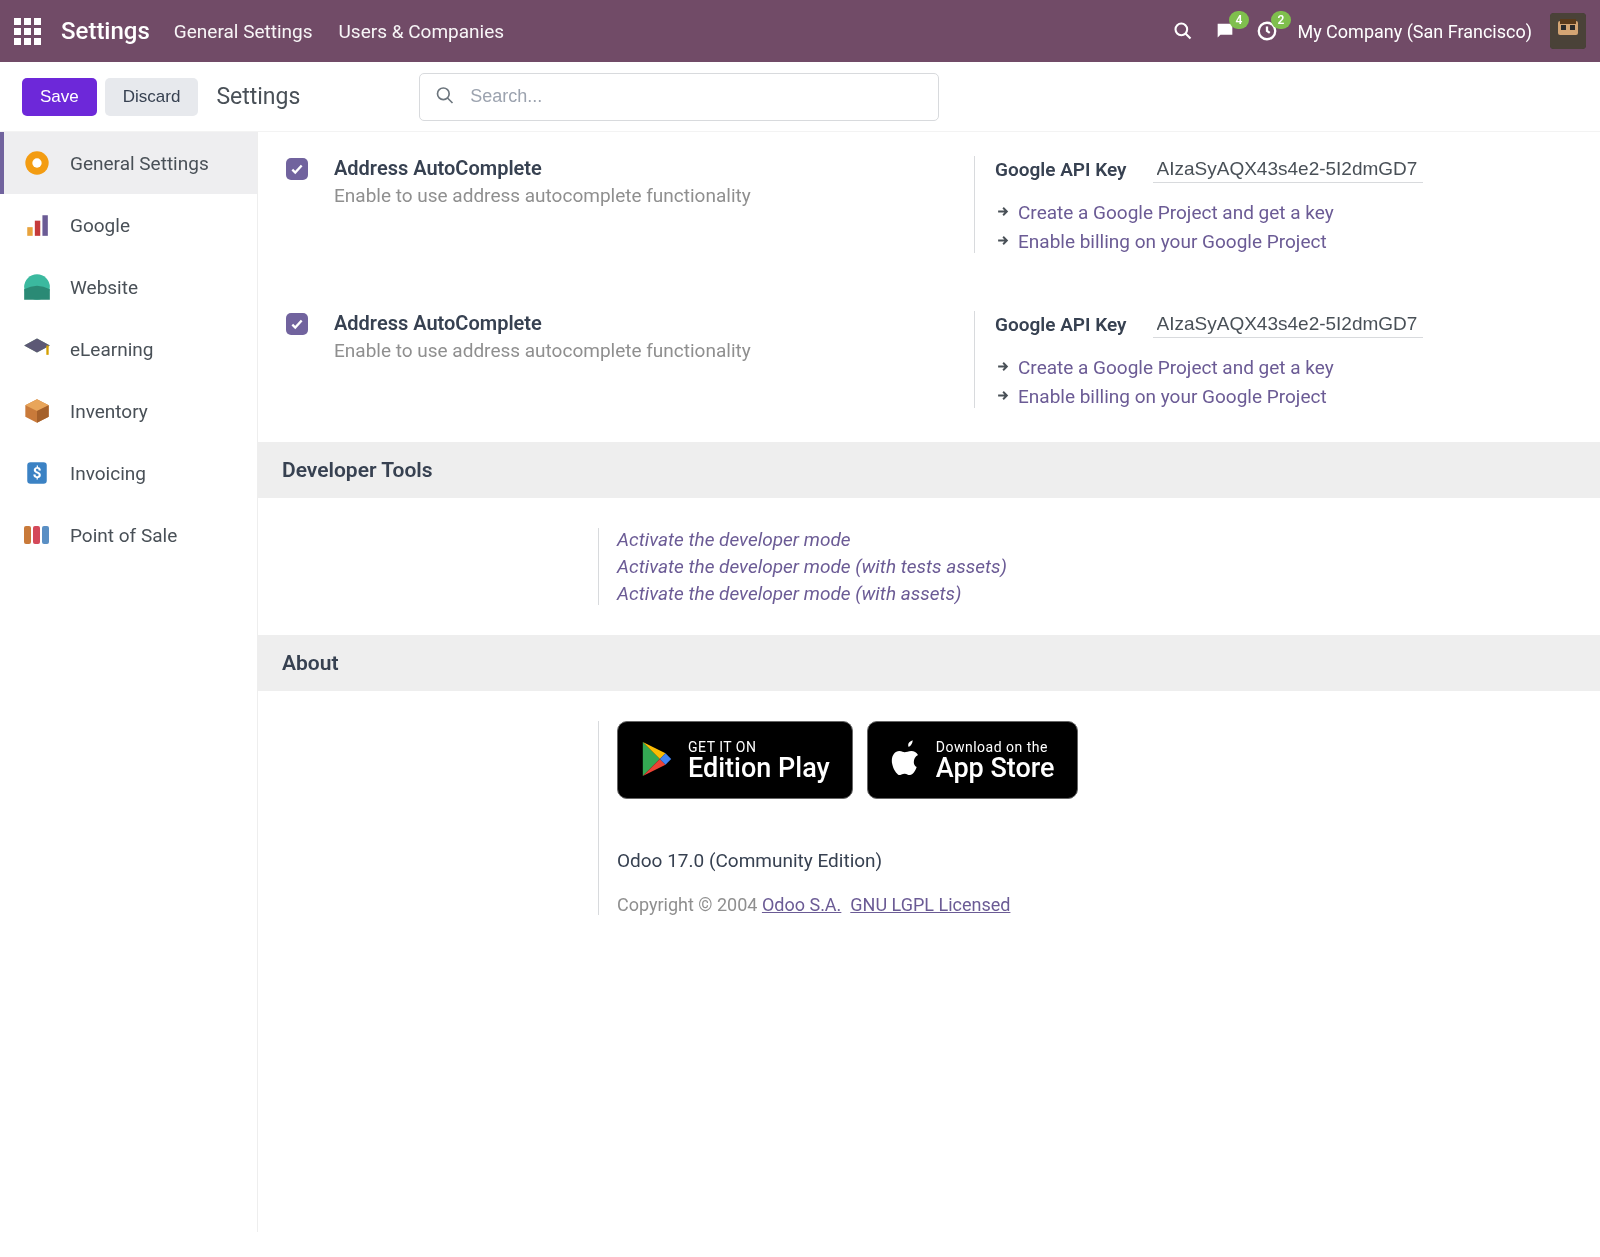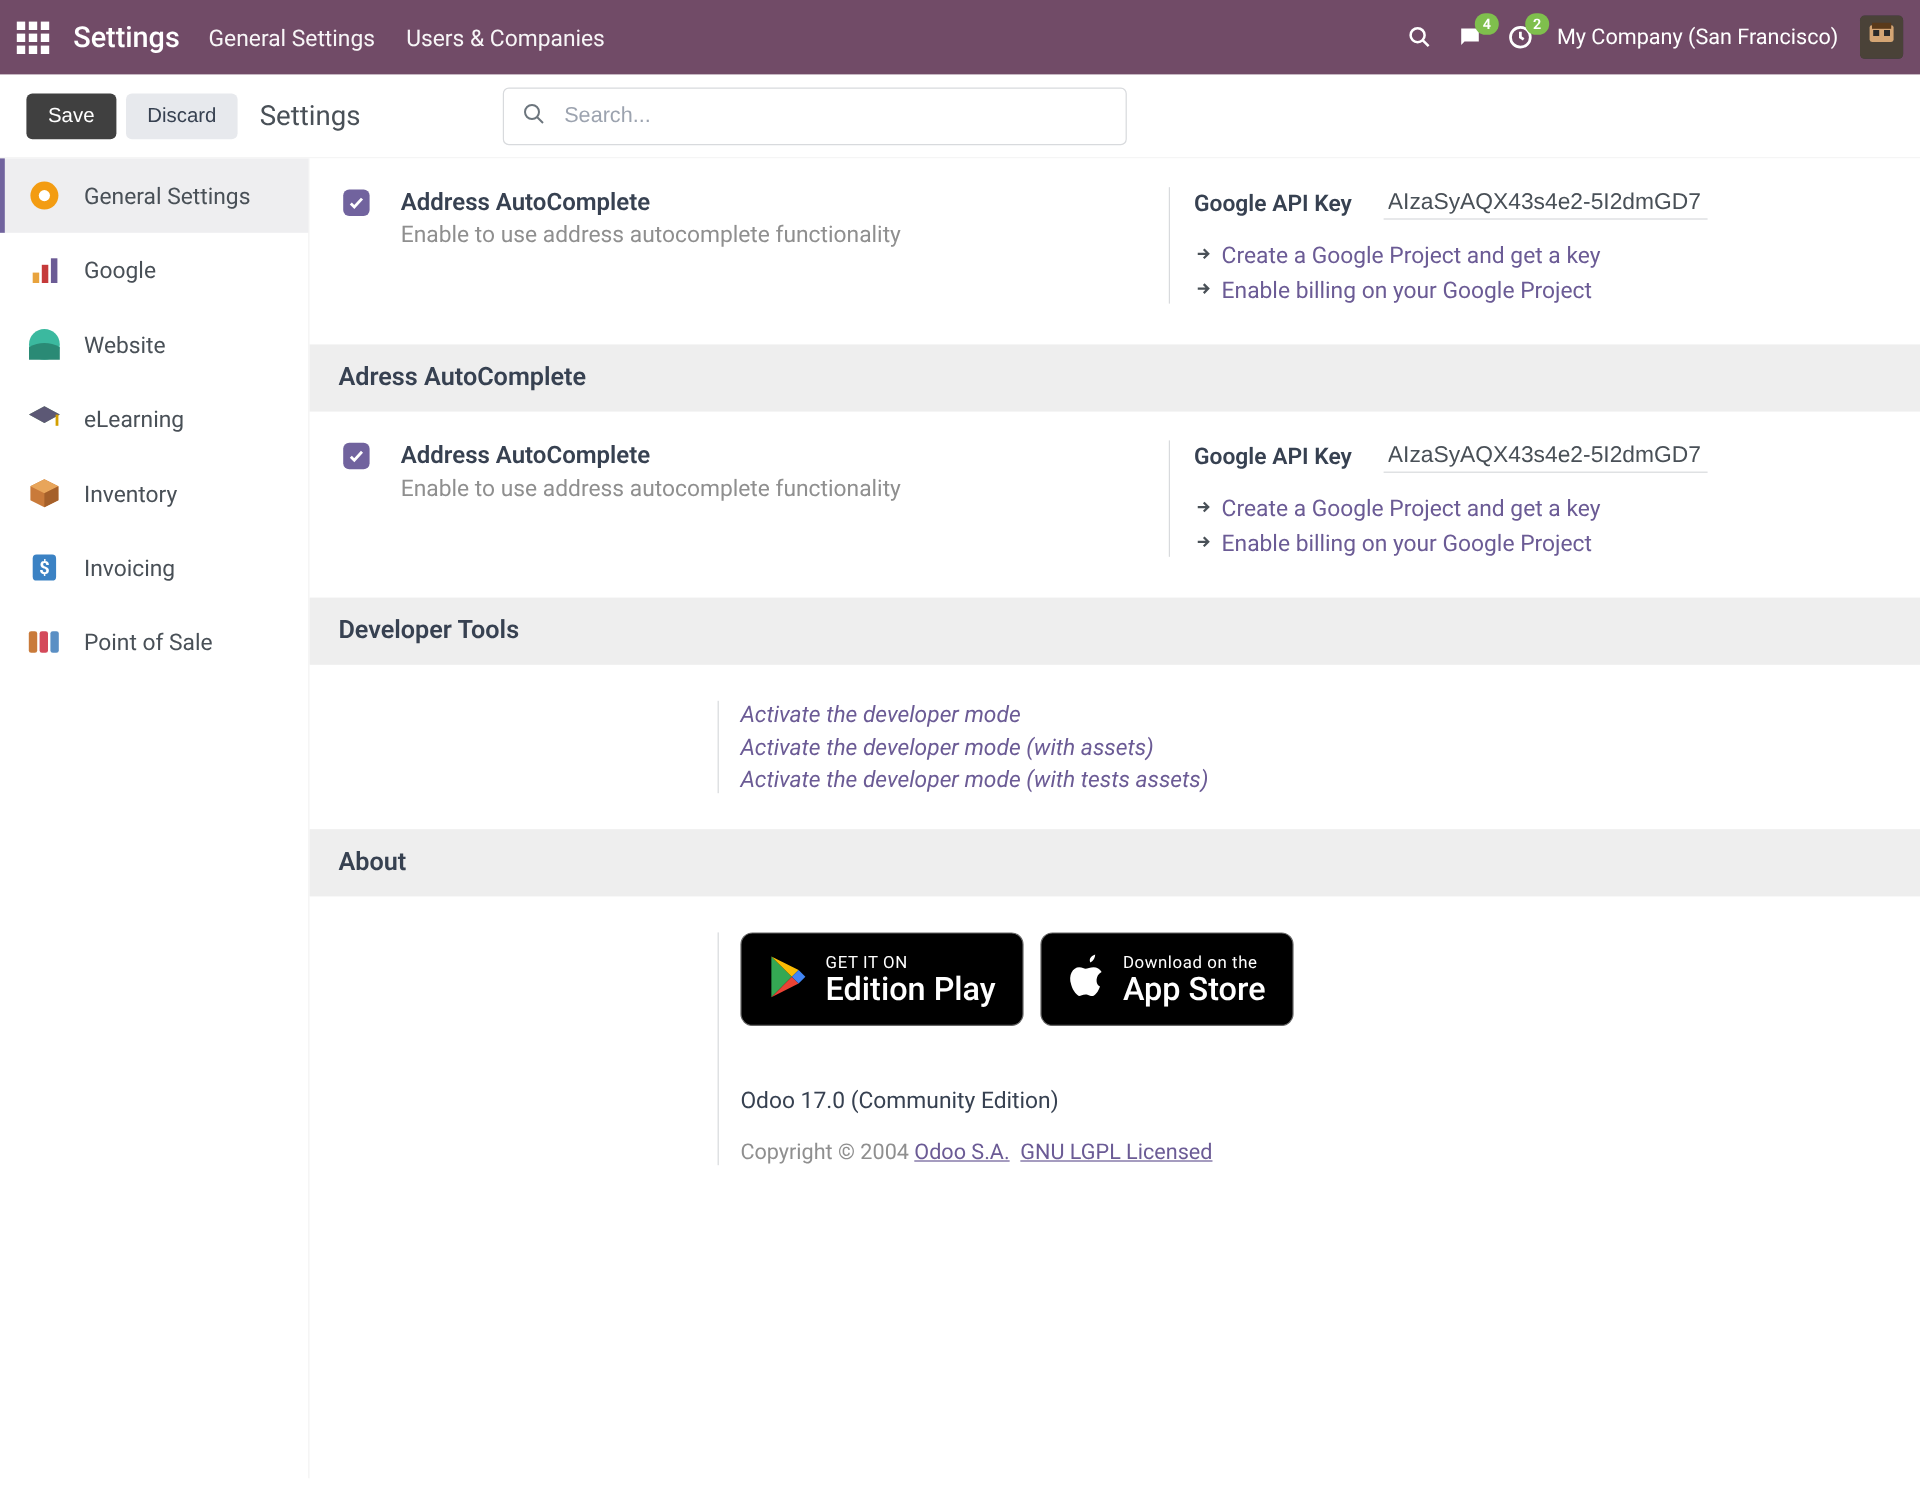--- a/index.html
+++ b/index.html
@@ -89,21 +89,21 @@
   padding: 0 22px;
   border-bottom: 1px solid #f3f3f3;
 }
 .btn {
   padding: 9px 18px;
   border-radius: 5px;
   font-size: 17px;
   cursor: pointer;
   border: none;
 }
-.btn-primary { background: #404040; color: #fff; text-align: right; }
+.btn-primary { background: #6d28d9; color: #fff; text-align: right; }
 .btn-secondary { background: #e7e9ed; color: #374151; margin-left: 8px; }
 .page-title { font-size: 23px; color: #495057; margin-left: 18px; }
 .search-wrap {
   margin-left: auto;
   position: relative;
   width: 520px;
   margin-right: auto;
 }
 .search-input {
   width: 100%;
@@ -415,21 +415,20 @@
         </div>
         <div class="link-row">
           <span><svg width="15" height="15" viewBox="0 0 24 24" fill="#495057">
                 <path d="M5 12h12M13 6l6 6-6 6" stroke="#495057" stroke-width="3" fill="none"></path>
               </svg></span>
           <a href="#">Enable billing on your Google Project</a>
         </div>
       </div>
     </div>
 
-    <div class="section-header">Adress AutoComplete</div>
 
     <div class="setting-block">
       <div class="setting-checkbox-col">
         <div class="chk">
           <svg width="14" height="14" viewBox="0 0 24 24" fill="none" stroke="#fff" stroke-width="4">
               <polyline points="4 13 9 18 20 6"></polyline>
             </svg>
         </div>
       </div>
       <div class="setting-left">
@@ -452,22 +451,22 @@
                 <path d="M5 12h12M13 6l6 6-6 6" stroke="#495057" stroke-width="3" fill="none"></path>
               </svg></span>
           <a href="#">Enable billing on your Google Project</a>
         </div>
       </div>
     </div>
 
     <div class="section-header">Developer Tools</div>
     <div class="dev-links">
       <a href="#">Activate the developer mode</a>
+      <a href="#">Activate the developer mode (with tests assets)</a>
       <a href="#">Activate the developer mode (with assets)</a>
-      <a href="#">Activate the developer mode (with tests assets)</a>
     </div>
 
     <div class="section-header">About</div>
     <div class="about-col">
       <div class="store-badges">
         <div class="store-badge">
           <span>
             <svg width="34" height="38" viewBox="0 0 24 26">
                 <polygon points="2,1 2,25 14,13" fill="#34a853"></polygon>
                 <polygon points="2,1 18,9 14,13" fill="#fbbc04"></polygon>

